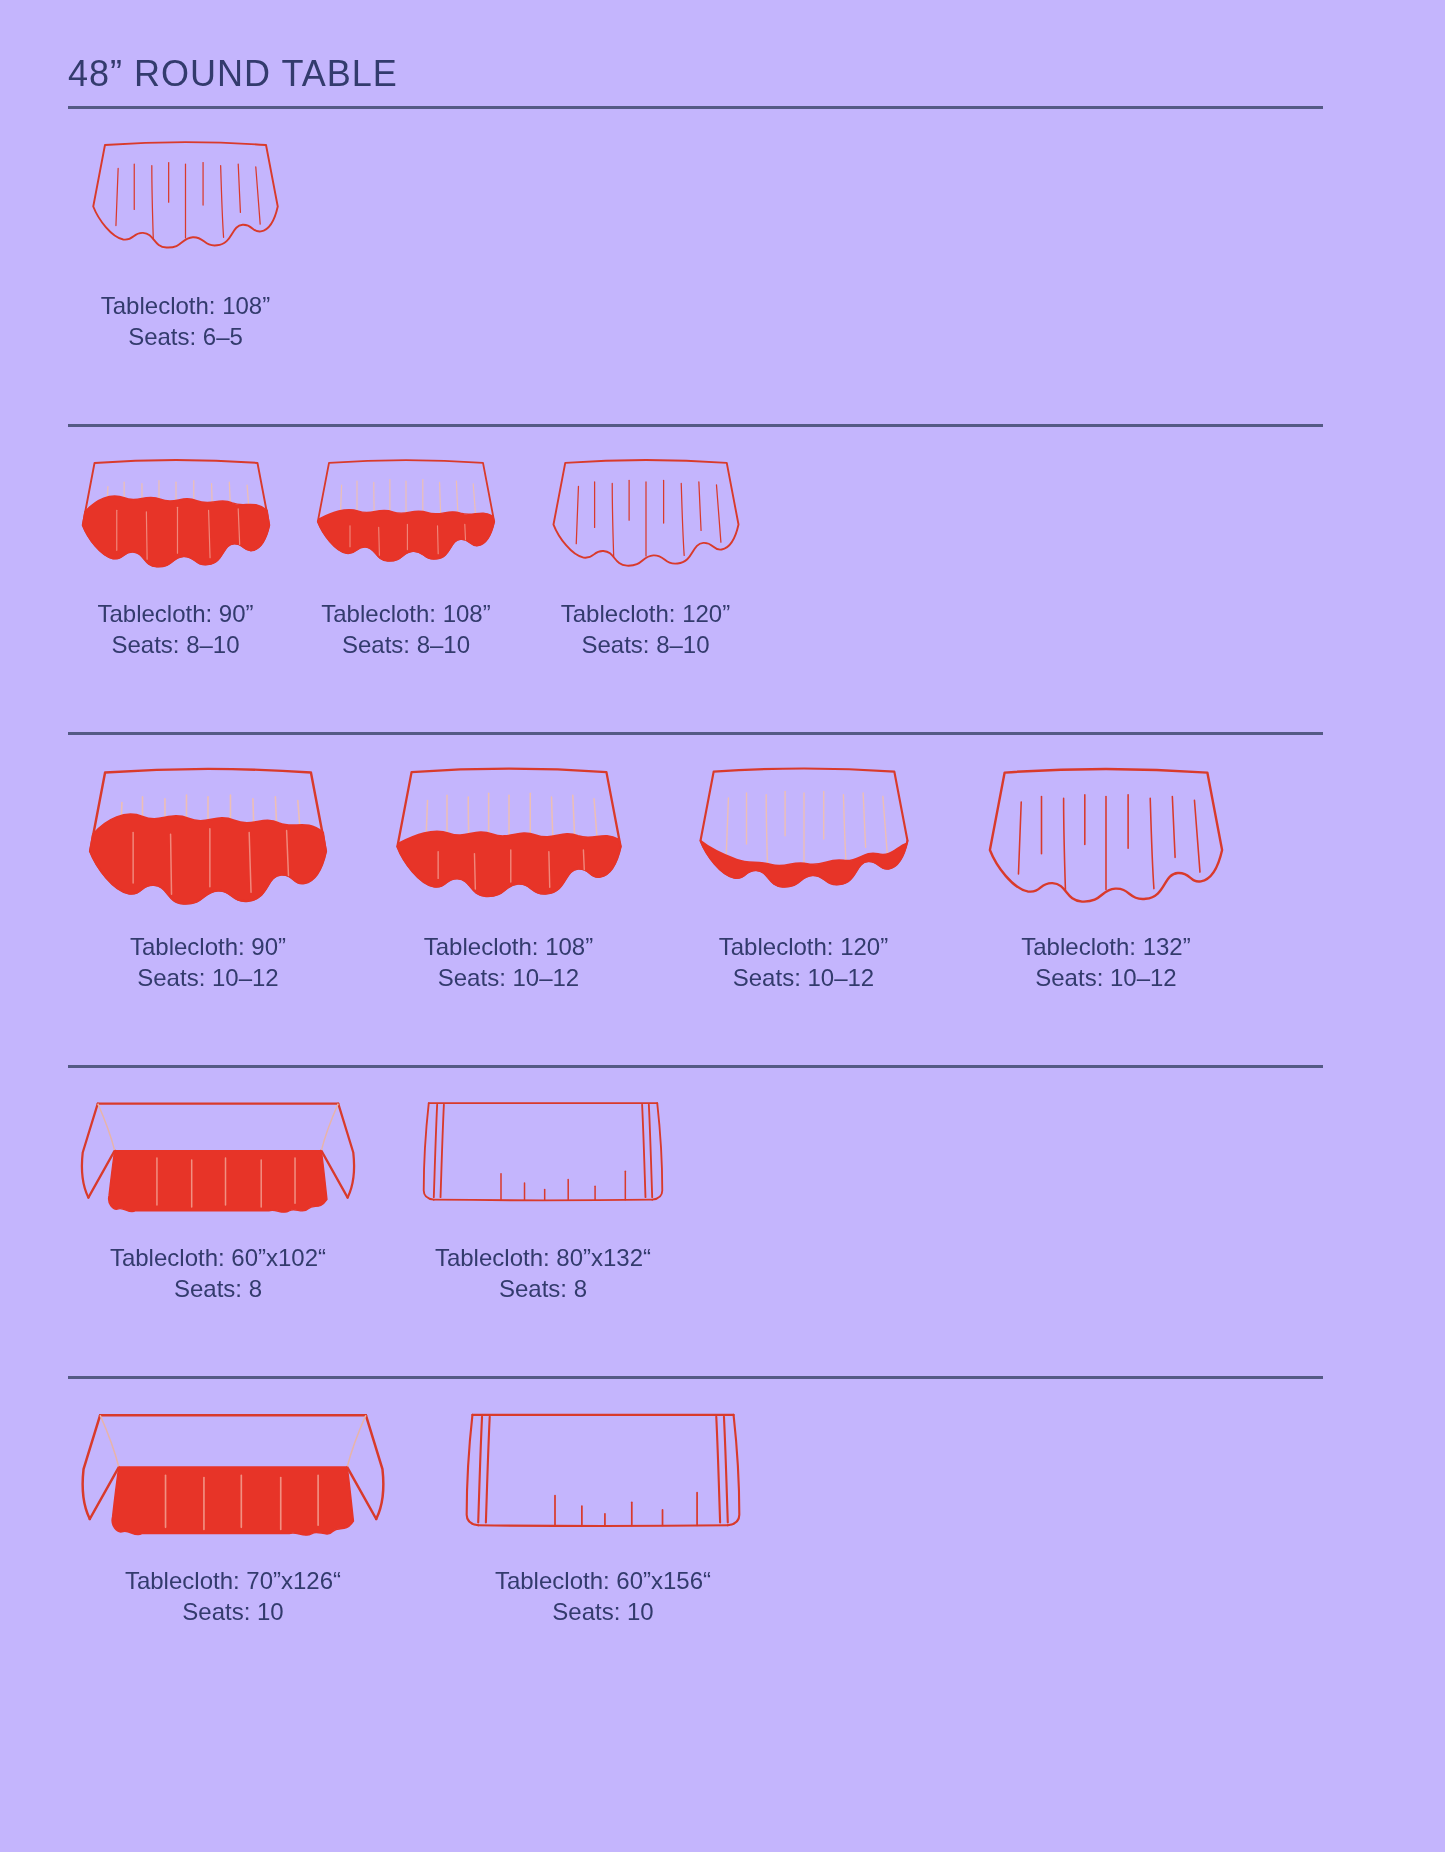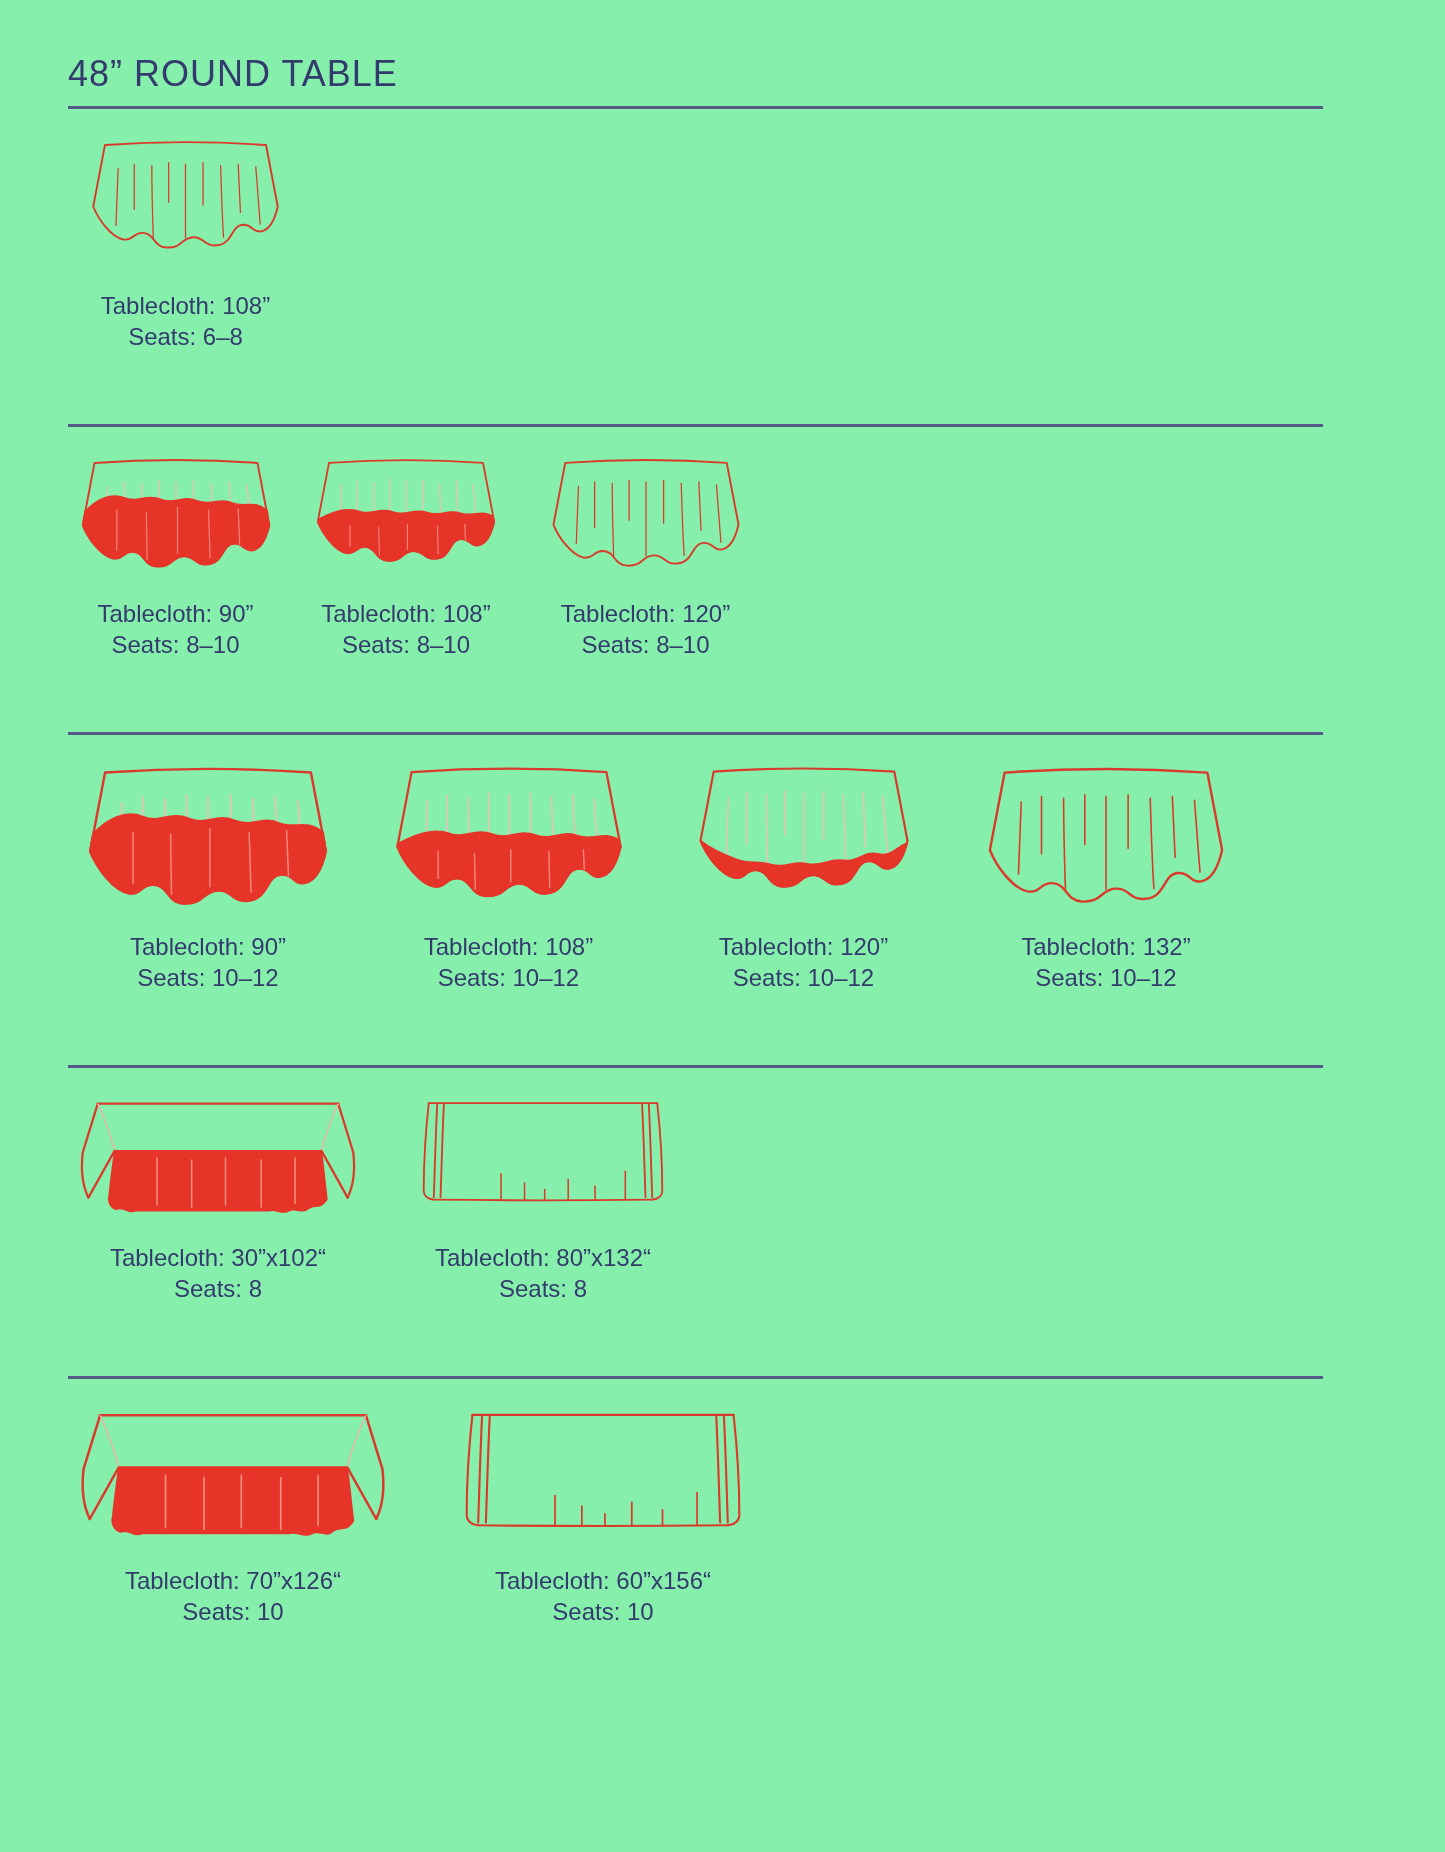--- a/index.html
+++ b/index.html
@@ -1,17 +1,17 @@
 <!DOCTYPE html>
 <html><head>
 <meta charset="utf-8">
 <style>
   html,body{margin:0;padding:0;background:#f8e2de;}
   .page{
-    position:relative;width:1445px;height:1852px;background:#86efac;
+    position:relative;width:1445px;height:1852px;background:#c4b5fd;
     box-sizing:border-box;padding:52px 0 0 68px;overflow:hidden;
     font-family:"Liberation Sans", sans-serif;color:#333b6d;
   }
   .section + .section{margin-top:72px;}
   .sec-title{
     font-size:36px;line-height:44px;font-weight:400;letter-spacing:1px;
     margin:0 0 10px 0;color:#333b6d;
   }
   .rule{width:1255px;height:0;border-bottom:3px solid #545a85;margin:0 0 30px 0;}
   .row{display:flex;align-items:flex-end;}
@@ -161,21 +161,21 @@
     <div class="rule"></div>
     <div class="row">
       <div class="item" style="width:235px">
         <div class="illus h-r1">
           <svg width="205" height="116">
               <use href="#sym-round-outline"></use>
             </svg>
         </div>
         <div class="cap">
           <div>Tablecloth: 108”</div>
-          <div>Seats: 6–8</div>
+          <div>Seats: 6–5</div>
         </div>
       </div>
     </div>
   </div>
 
   <div class="section">
     <div class="rule"></div>
     <div class="row">
       <div class="item" style="width:215px;margin-right:18px">
         <div class="illus h-r2">
@@ -266,21 +266,21 @@
   <div class="section">
     <div class="rule"></div>
     <div class="row">
       <div class="item" style="width:300px;margin-right:40px">
         <div class="illus h-r4">
           <svg width="282" height="124">
               <use href="#sym-rect-fill"></use>
             </svg>
         </div>
         <div class="cap">
-          <div>Tablecloth: 30”x102“</div>
+          <div>Tablecloth: 60”x102“</div>
           <div>Seats: 8</div>
         </div>
       </div>
       <div class="item" style="width:270px">
         <div class="illus h-r4">
           <svg width="252" height="111">
               <use href="#sym-rect-outline"></use>
             </svg>
         </div>
         <div class="cap">

